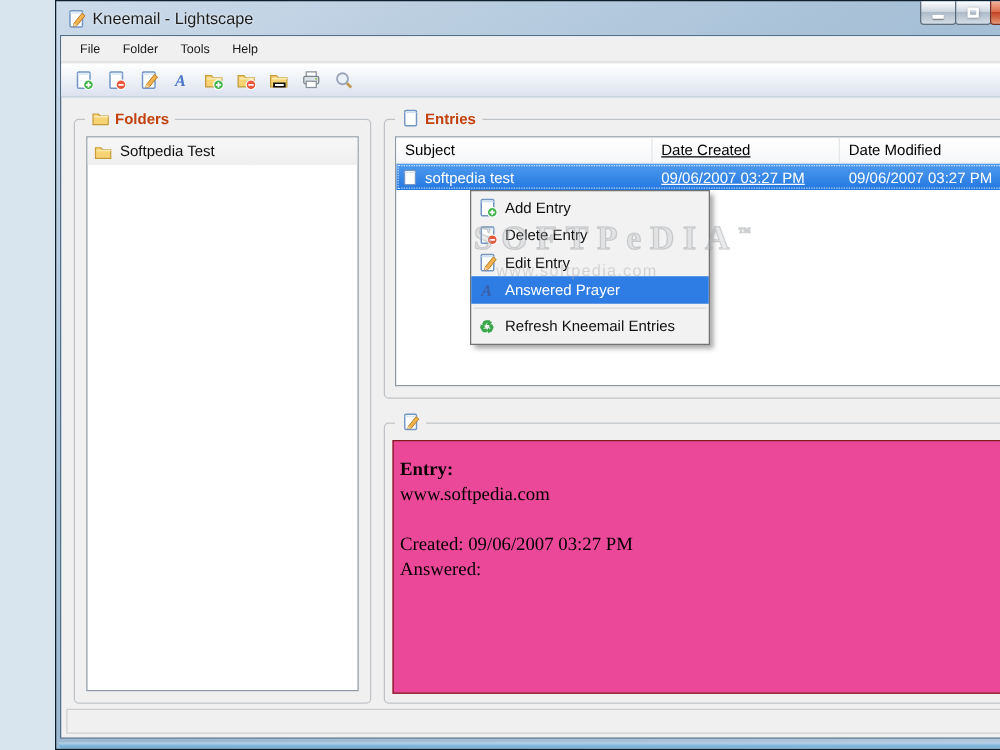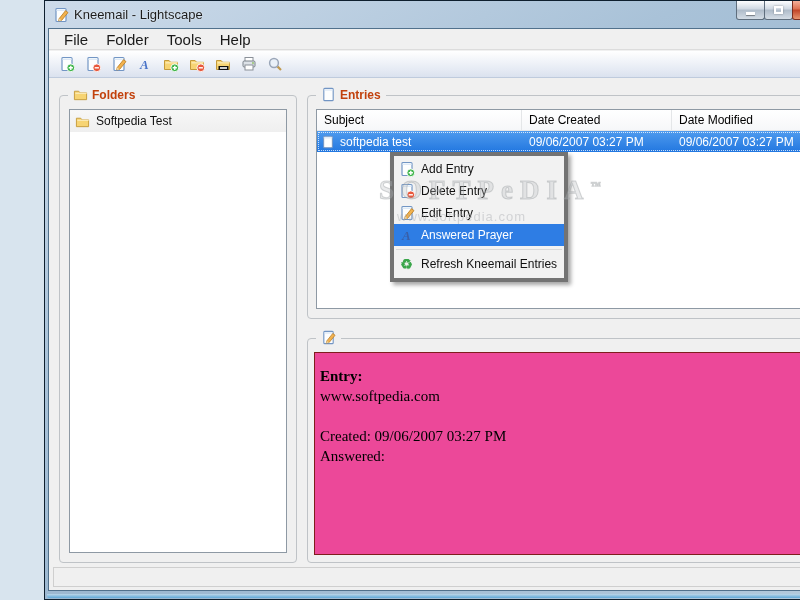--- a/index.html
+++ b/index.html
@@ -29,21 +29,21 @@
   .winbtn.close { width:43px; border-color:#7c2d1e;
             background:linear-gradient(#f5b09a,#dd7050 45%,#c04326 50%,#e8956f);
             font-weight:bold; font-size:12px; }
 
   
   #client { position:absolute; left:3px; right:3px; top:27px; bottom:8px;
             background:#f0f0f0; border:1px solid #51718c; }
 
   #menubar { position:absolute; left:0; right:0; top:0; height:21px; background:#f0f0f0;
             border-bottom:1px solid #dcdcdc; display:flex; align-items:center; padding-left:6px; }
-  .menu-top { font-size:15px; color:#1a1a1a; padding:2px 9px; cursor:default; }
+  .menu-top { font-size:10px; color:#1a1a1a; padding:2px 9px; cursor:default; }
 
   #toolbar { position:absolute; left:0; right:0; top:22px; height:27px;
             background:linear-gradient(#ffffff,#e6ebf4 70%,#dbe2ef);
             border-bottom:1px solid #bfcbdd; display:flex; align-items:center; padding-left:5px; }
   .tbtn { width:26px; height:24px; display:flex; align-items:center; justify-content:center; border-radius:3px; }
 
   
   .group { position:absolute; border:1px solid #bfc3c7; border-radius:4px; }
   .legend { position:absolute; top:-9px; left:8px; background:#f0f0f0; padding:0 5px;
             display:flex; align-items:center; gap:4px; font-size:12px; font-weight:bold; color:#c2410c; }
@@ -54,37 +54,37 @@
                    background:#fff; border:1px solid #8e99a4; overflow:hidden; }
   .folder-item { height:22px; display:flex; align-items:center; gap:6px; padding-left:5px;
                  font-size:12px; background:linear-gradient(#f7f7f7,#efefef); color:#111; }
 
   #entries-group { left:258px; top:66px; width:524px; height:224px; }
   #entries-list  { position:absolute; left:8px; right:8px; top:13px; bottom:9px;
                    background:#fff; border:1px solid #8e99a4; overflow:hidden; }
   .hdr-row { display:flex; height:21px; background:linear-gradient(#ffffff,#f6f7f9);
              border-bottom:1px solid #e4e6e8; font-size:12px; color:#000; }
   .hdr-cell { display:flex; align-items:center; padding-left:7px; border-right:1px solid #e4e6e8; }
-  .c-subject { width:205px; } .c-created { width:150px; } .c-modified { flex:1; border-right:none; }
+  .c-subject { width:205px; } .c-created { width:150px;text-decoration:underline; } .c-modified { flex:1; border-right:none; }
   .erow { display:flex; height:21px; font-size:12px; align-items:center; }
   .erow.selected { background:linear-gradient(#4f9bee,#2277e0); color:#fff;
                    outline:1px dotted rgba(255,255,255,.75); outline-offset:-2px; }
   .ecell { display:flex; align-items:center; padding-left:7px; height:100%; }
   .erow .c-subject { gap:5px; padding-left:4px; }
 
   #detail-group { left:258px; top:309px; width:524px; height:225px; }
   #detail-content { position:absolute; left:6px; right:6px; top:13px; bottom:7px;
                     background:#ec4899; border:1px solid #7f1d1d; padding:13px 5px;
                     font-family:"Liberation Serif",serif; font-size:15px; color:#000; line-height:20px; }
   #detail-content p.gap { margin-top:20px; }
   .b { font-weight:bold; }
 
   
-  #ctxmenu { position:absolute; left:341px; top:123px; width:178px; z-index:40;
-             background:#f2f2f2; border:4px solid #737373; padding:2px 0 3px 0;
+  #ctxmenu { position:absolute; left:327px; top:123px; width:192px; z-index:40;
+             background:#f2f2f2; border:1px solid #737373; padding:2px 0 3px 0;
              box-shadow:3px 3px 4px rgba(0,0,0,.35); }
   .mi { height:22px; display:flex; align-items:center; gap:6px; padding:0 6px 0 4px;
         font-size:12px; color:#111; }
   .mi.hl { background:#2e7de4; color:#fff; }
   .mi-icon { width:17px; height:16px; display:flex; align-items:center; justify-content:center; }
   .msep { height:1px; background:#d9d9d9; margin:3px 2px; }
 
   
   #statusbar { position:absolute; left:4px; right:4px; bottom:3px; height:20px;
                background:#f0f0f0; border:1px solid #cfcfcf; }

